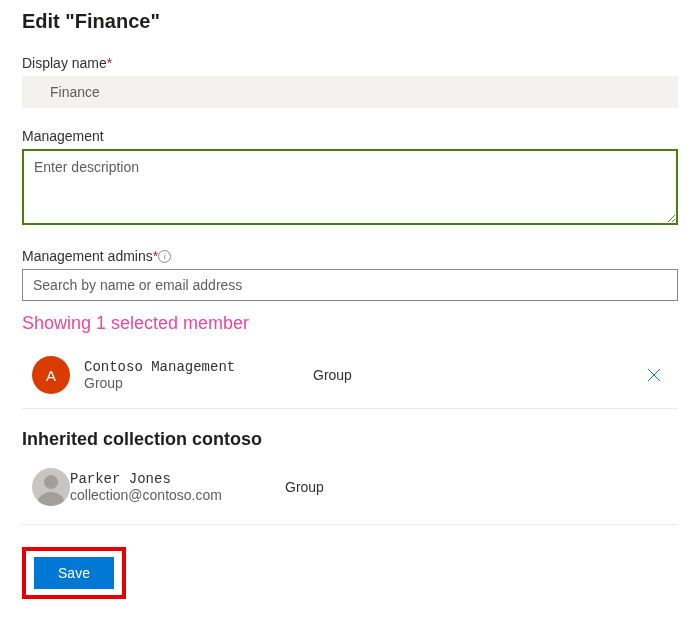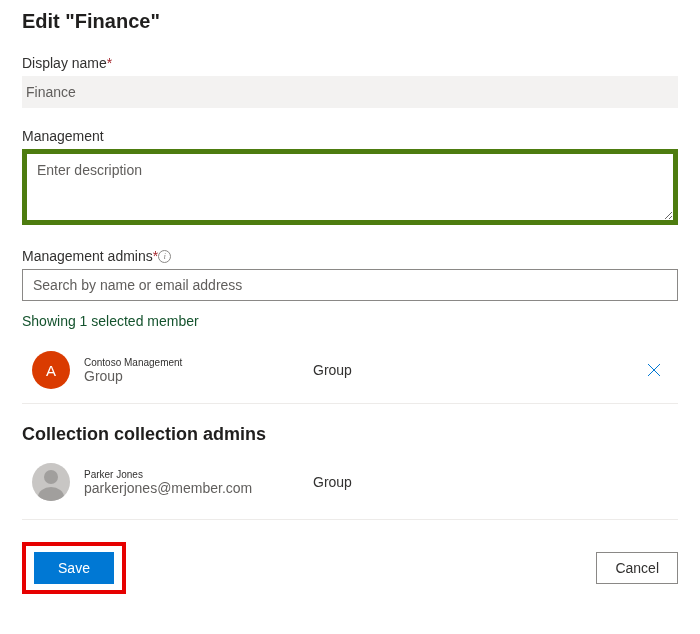--- a/index.html
+++ b/index.html
@@ -37,50 +37,50 @@
       cursor: pointer;
       font-style: italic;
       font-family: Georgia, serif;
       line-height: 1;
     }
     .display-name-input {
       width: 100%;
       height: 32px;
       background: #f3f2f1;
       border: none;
-      padding: 0 4px;
+      padding: 0 28px;
       color: #605e5c;
       font-size: 14px;
       margin-bottom: 20px;
     }
     .description-input {
       width: 100%;
       height: 76px;
-      border: 5px solid #4d7c0f;
+      border: 2px solid #4d7c0f;
       padding: 8px 10px;
       font-family: inherit;
       font-size: 14px;
       color: #323130;
       resize: both;
       margin-bottom: 20px;
     }
     .description-input::placeholder { color: #605e5c; }
     .search-input {
       width: 100%;
       height: 32px;
       border: 1px solid #8a8886;
       padding: 1px 10px;
       font-size: 14px;
       color: #323130;
       margin-bottom: 12px;
     }
     .search-input::placeholder { color: #605e5c; }
     .showing-text {
-      font-size: 14px;
-      color: #14532d;
+      font-size: 18px;
+      color: #ec4899;
       margin-bottom: 14px;
     }
     .member-row {
       display: flex;
       align-items: center;
       padding: 8px 0 14px 10px;
       border-bottom: 1px solid #edebe9;
       gap: 14px;
       margin-bottom: 20px;
     }
@@ -113,21 +113,21 @@
       position: absolute;
       width: 26px; height: 20px;
       background: #a19f9d;
       border-radius: 50% 50% 0 0;
       bottom: -6px;
     }
     .member-info {
       width: 215px;
       flex-shrink: 0;
     }
-    .member-name { font-size: 10px; color: #323130; }
+    .member-name { font-size: 14px; color: #323130; font-family: Liberation Mono, monospace; }
     .member-sub { font-size: 14px; color: #605e5c; }
     .member-type {
       flex: 1;
       font-size: 14px;
       color: #323130;
     }
     .remove-btn {
       width: 32px; height: 32px;
       background: none; border: none;
       cursor: pointer;
@@ -141,21 +141,20 @@
       font-size: 18px;
       font-weight: 600;
       color: #201f1e;
       margin-bottom: 14px;
     }
     .inherited-row {
       display: flex;
       align-items: center;
       padding: 4px 0 18px 10px;
       border-bottom: 1px solid #edebe9;
-      gap: 14px;
       margin-bottom: 18px;
     }
     .footer-row {
       display: flex;
       justify-content: space-between;
       align-items: center;
       padding-top: 4px;
     }
     .highlight-box {
       border: 4px solid #e60000;
@@ -216,32 +215,31 @@
   </div>
   <div class="member-type">Group</div>
   <button class="remove-btn">
     <svg width="14" height="14" viewBox="0 0 14 14">
         <line x1="1" y1="1" x2="13" y2="13"></line>
         <line x1="13" y1="1" x2="1" y2="13"></line>
       </svg>
   </button>
 </div>
 
-<h2 class="section-heading">Collection collection admins</h2>
+<h2 class="section-heading">Inherited collection contoso</h2>
 
 <div class="inherited-row">
   <div class="avatar person"></div>
   <div class="member-info">
     <div class="member-name">Parker Jones</div>
-    <div class="member-sub">parkerjones@member.com</div>
+    <div class="member-sub">collection@contoso.com</div>
   </div>
   <div class="member-type">Group</div>
 </div>
 
 <div class="footer-row">
   <span class="highlight-box">
     <button class="btn-primary">Save</button>
   </span>
-  <button class="btn-secondary">Cancel</button>
 </div>
 
 
 
 
 </body></html>

